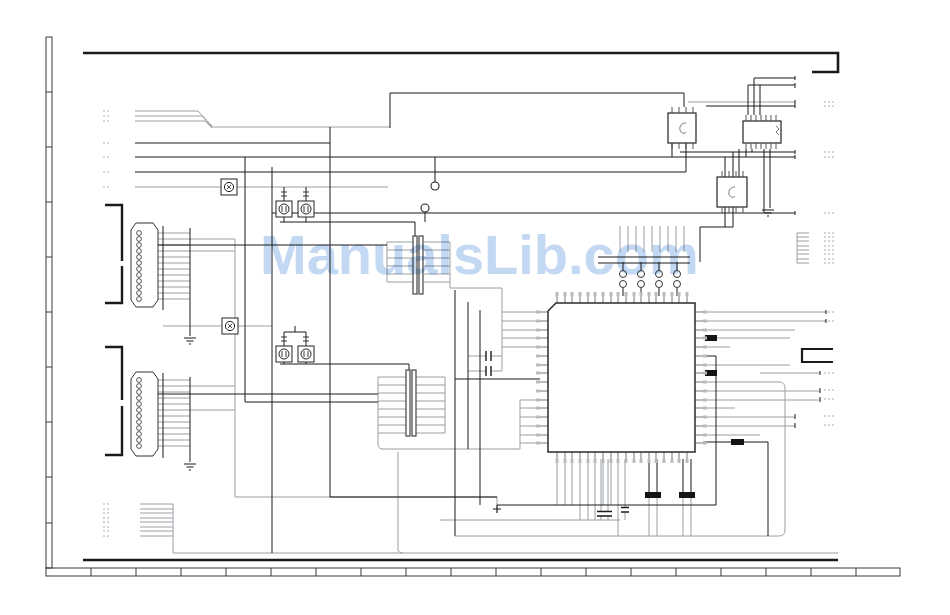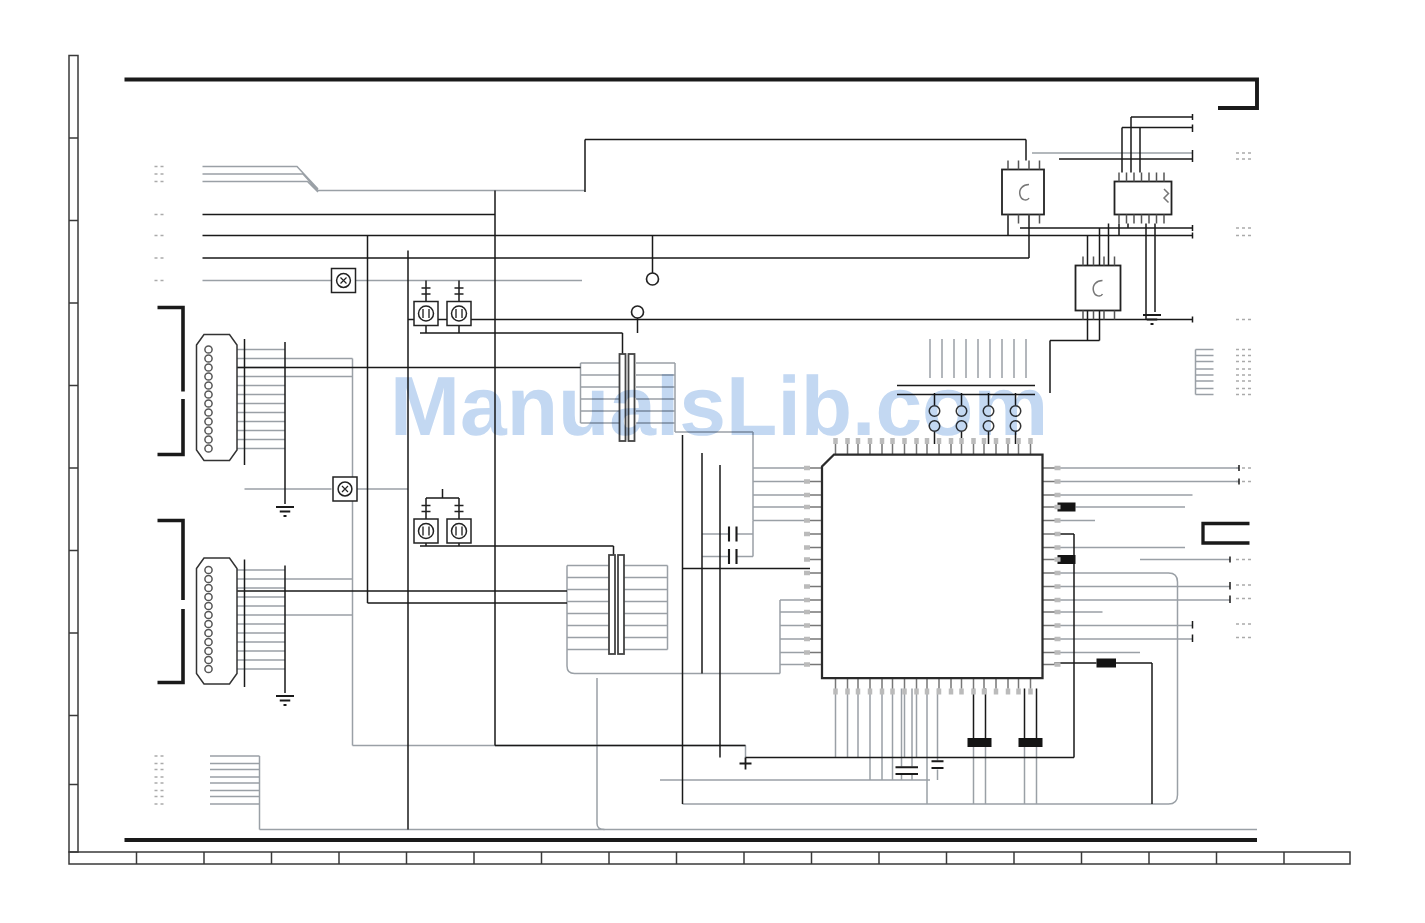--- a/index.html
+++ b/index.html
@@ -1,19 +1,19 @@
 <!DOCTYPE html>
 <html><head>
 <meta charset="utf-8">
 <style>
   html,body{margin:0;padding:0;background:#fff;}
   #stage{position:relative;width:950px;height:615px;background:#fff;overflow:hidden;
          font-family:"Liberation Sans",sans-serif;}
   #schem{position:absolute;left:0;top:0;}
-  #wm{position:absolute;left:260px;top:238px;font-weight:bold;font-size:56px;
+  #wm{position:absolute;left:260px;top:222px;font-weight:bold;font-size:56px;
       letter-spacing:0px;mix-blend-mode:multiply;white-space:nowrap;}
 </style>
 </head>
 <body>
 
 <div id="stage" style="background: rgb(255, 255, 255);">
 
 <svg id="schem" width="950" height="615" viewBox="0 0 950 615">
 
   <g stroke="#3a3a3a" fill="none" stroke-width="1">

